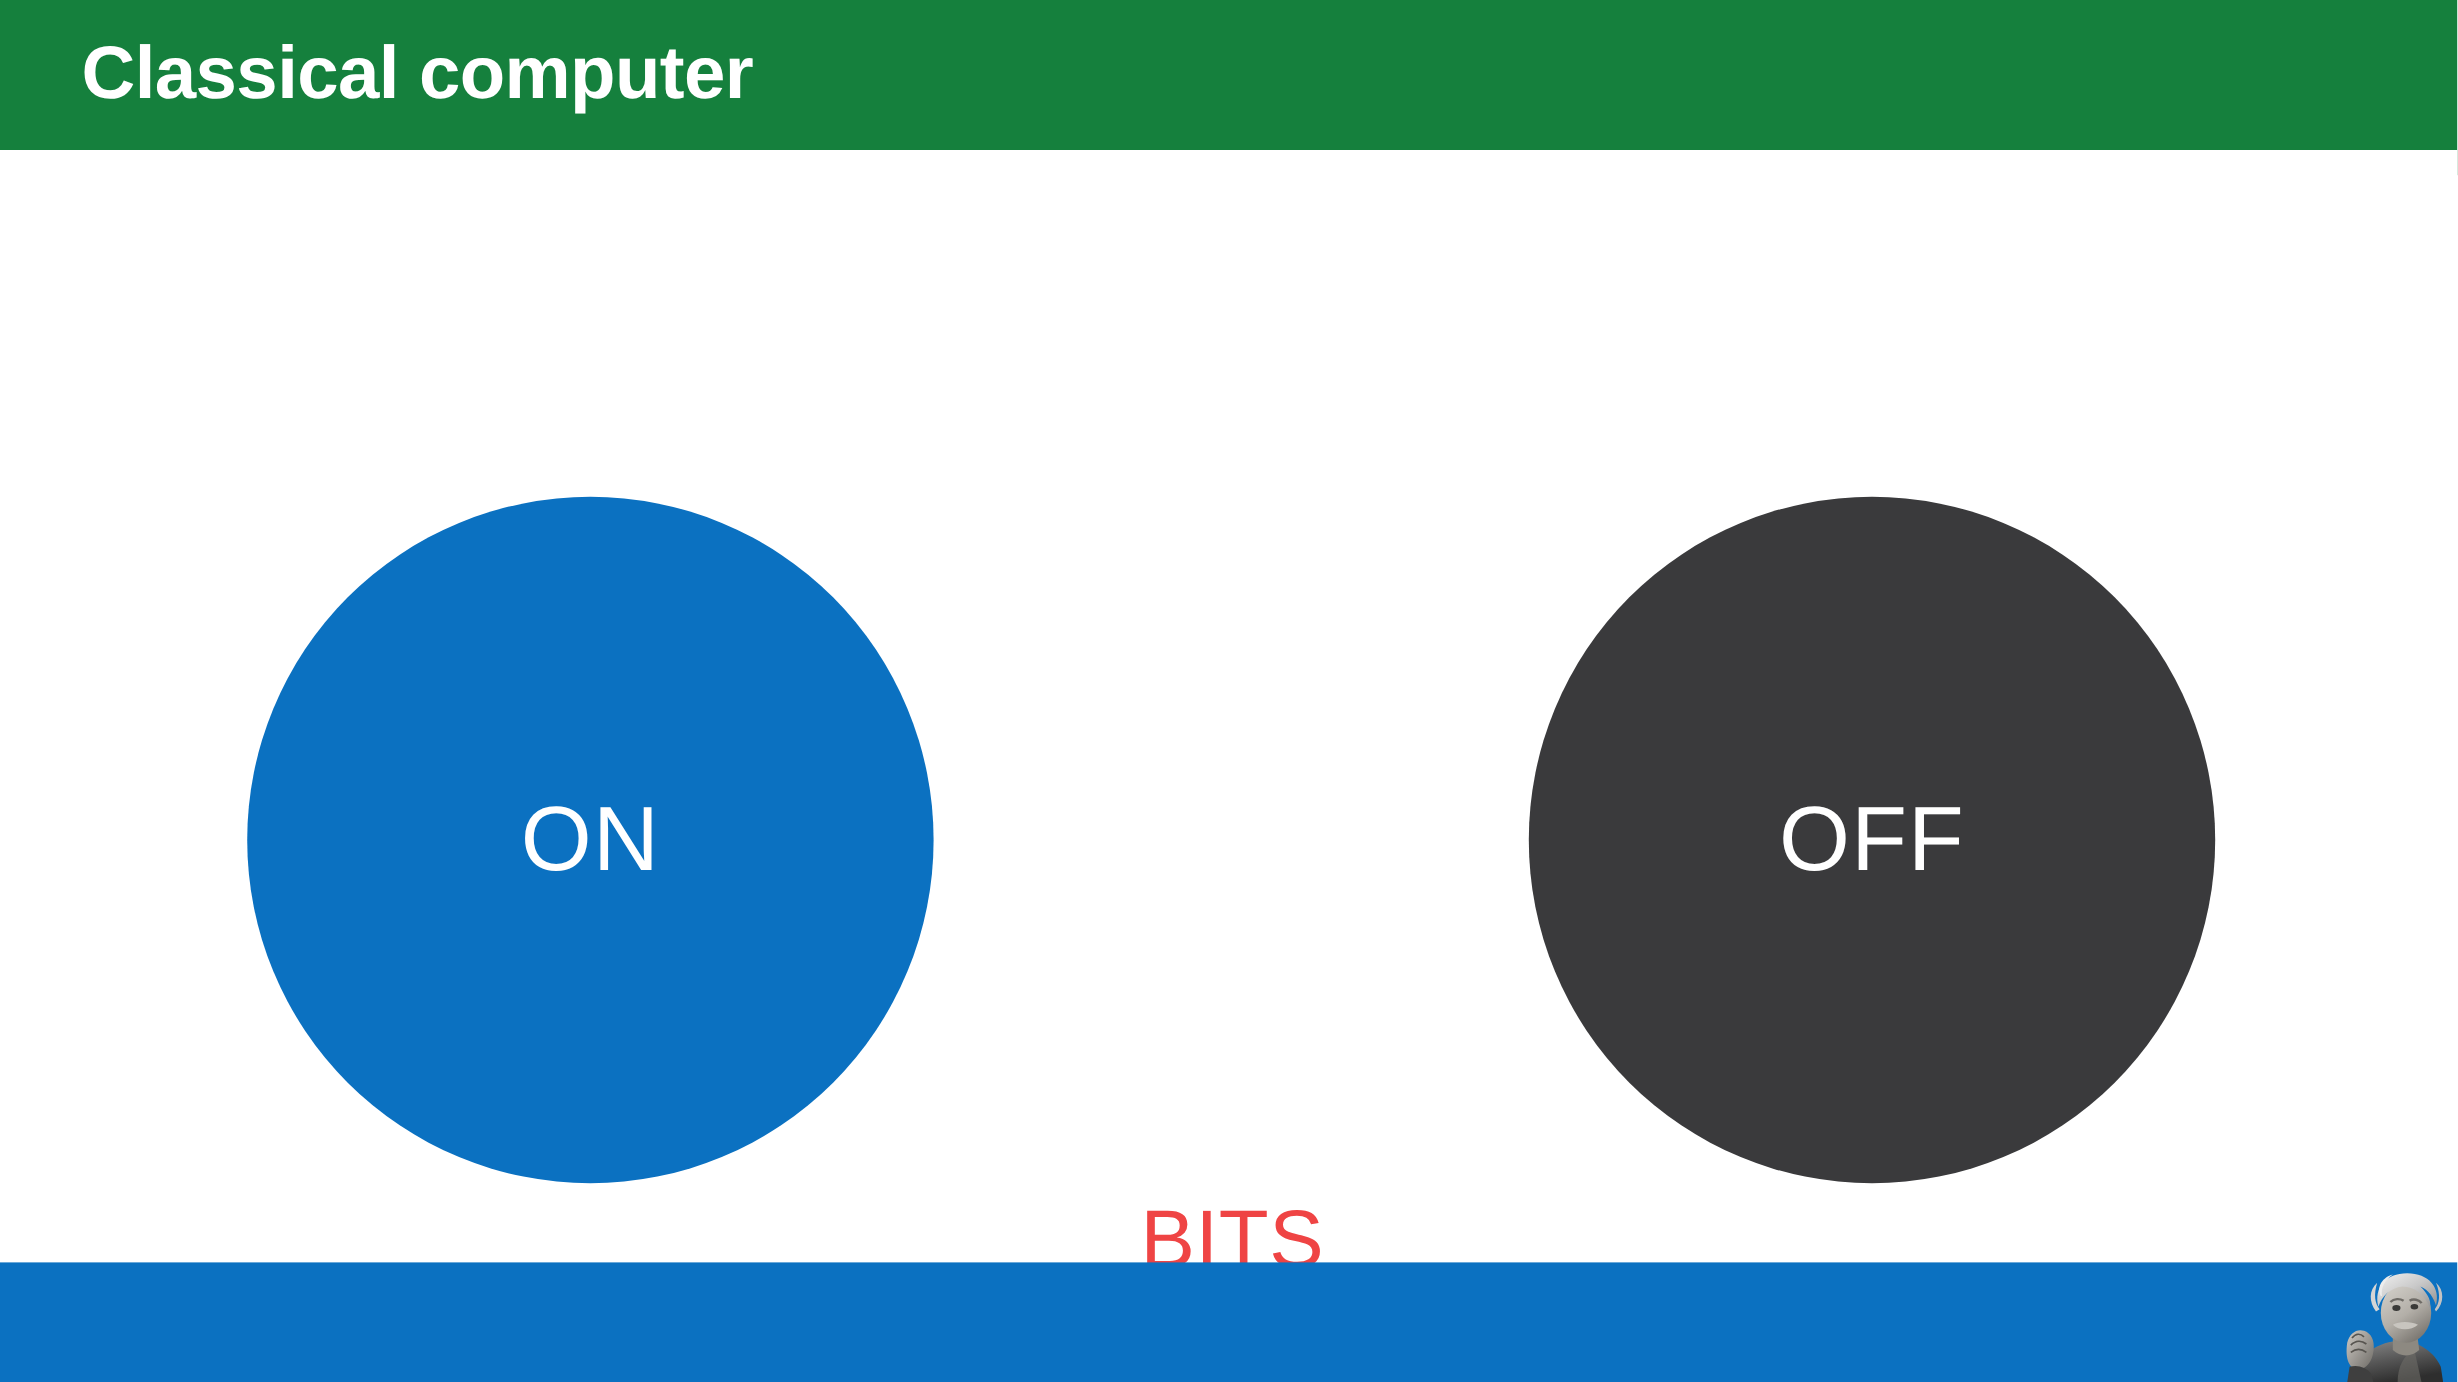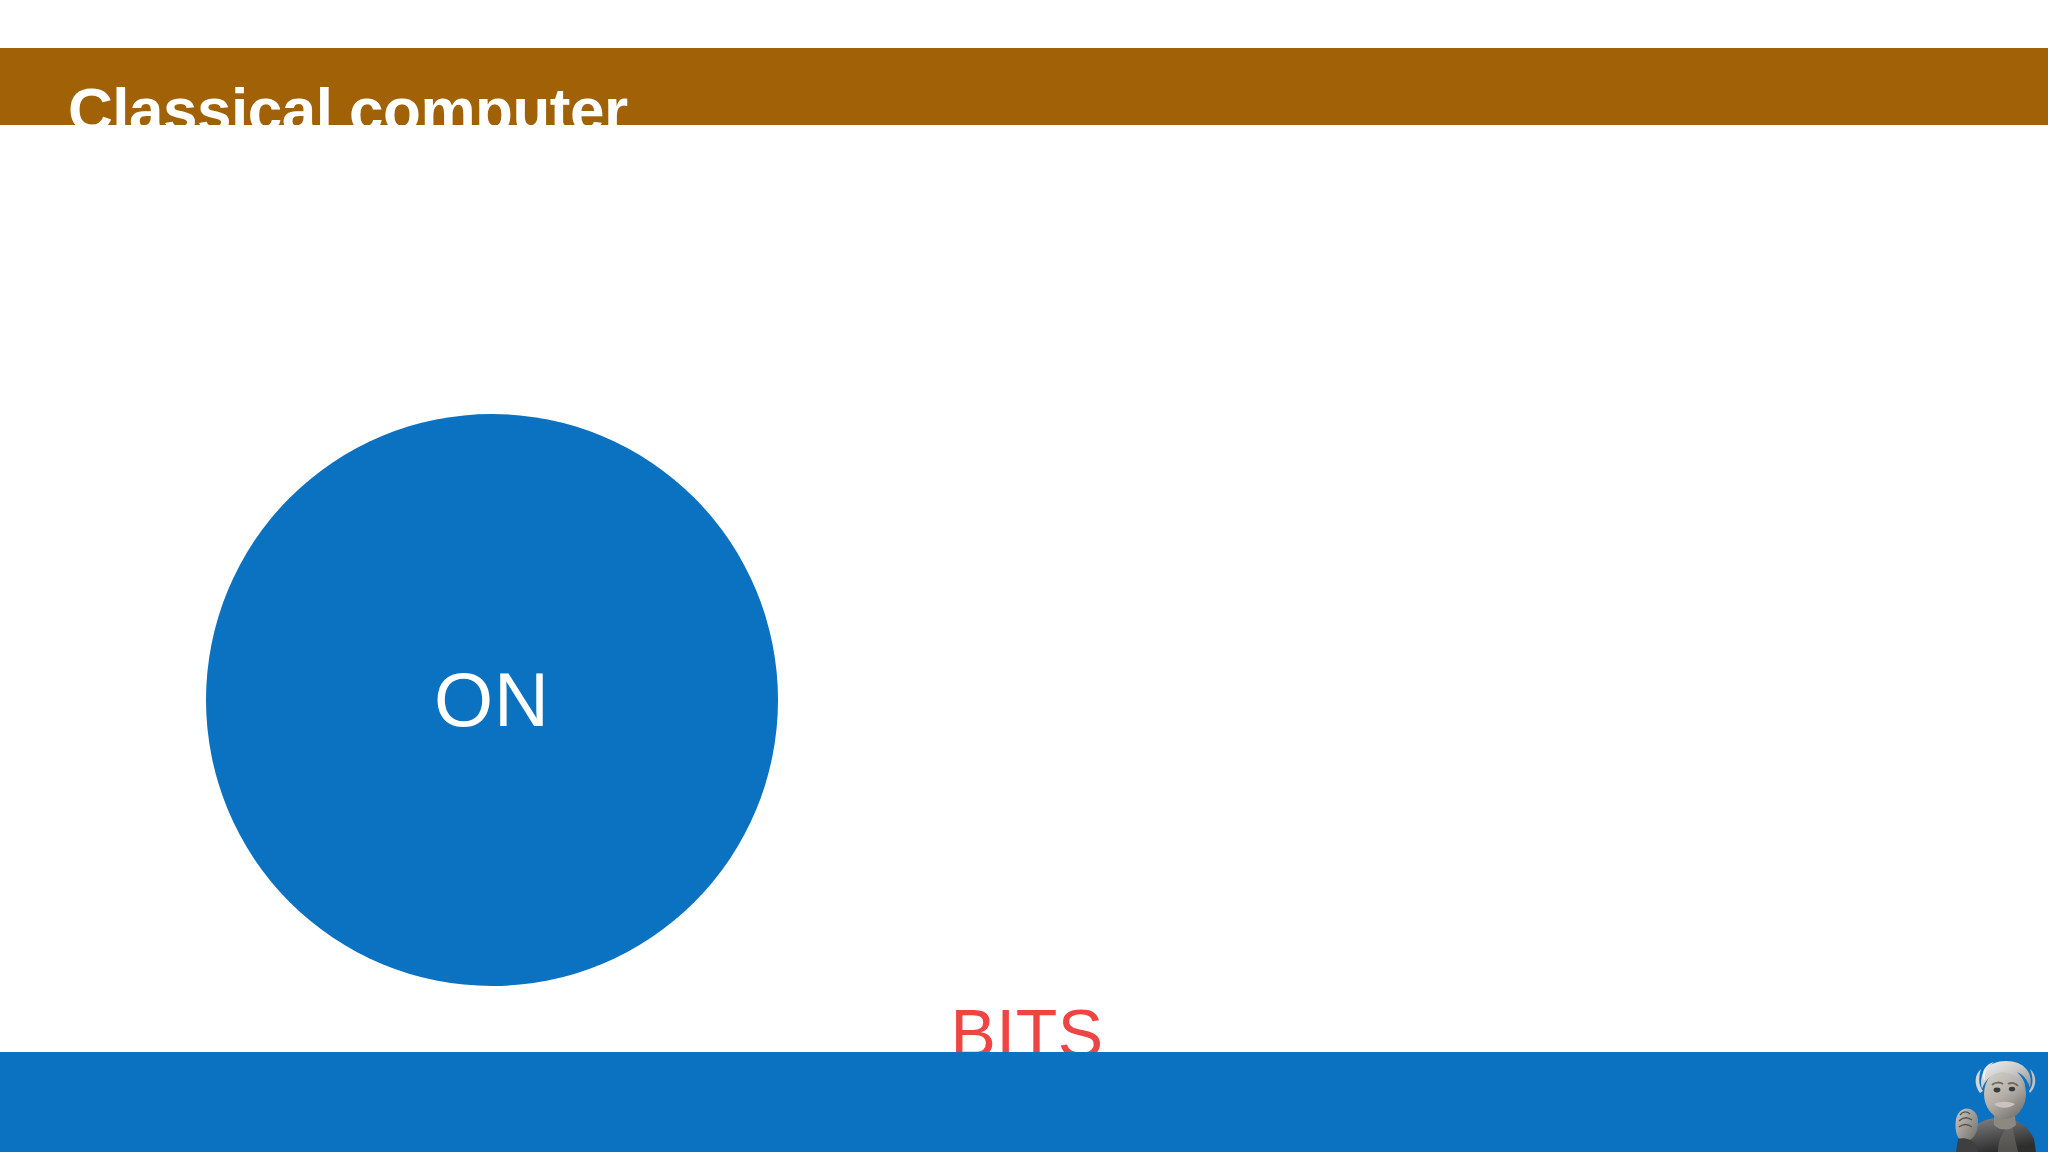--- a/index.html
+++ b/index.html
@@ -23,22 +23,21 @@
     overflow: hidden;
   }
 
   
   .title-bar {
     position: absolute;
     left: 0;
     top: 0;
     width: 2048px;
     height: 146px;
-    background: #a16207;
-    margin-top: 48px;
+    background: #15803d;
   }
   .title-text {
     position: absolute;
     left: 68px;
     top: 17px;
     font-family: "Liberation Sans", sans-serif;
     font-size: 62px;
     font-weight: bold;
     color: #ffffff;
     letter-spacing: -0.5px;
@@ -142,20 +141,23 @@
   <div class="title-bar">
     <div class="title-text">Classical computer</div>
   </div>
 
   <div class="canvas">
 
     <div class="bit-circle circle-on">
       <span class="bit-label">ON</span>
     </div>
 
+    <div class="bit-circle circle-off">
+      <span class="bit-label">OFF</span>
+    </div>
 
     <div class="bits-caption">
       <span class="bits-inner">BITS</span>
     </div>
 
   </div>
 
   <div class="footer-bar">
 
     <div class="portrait">

